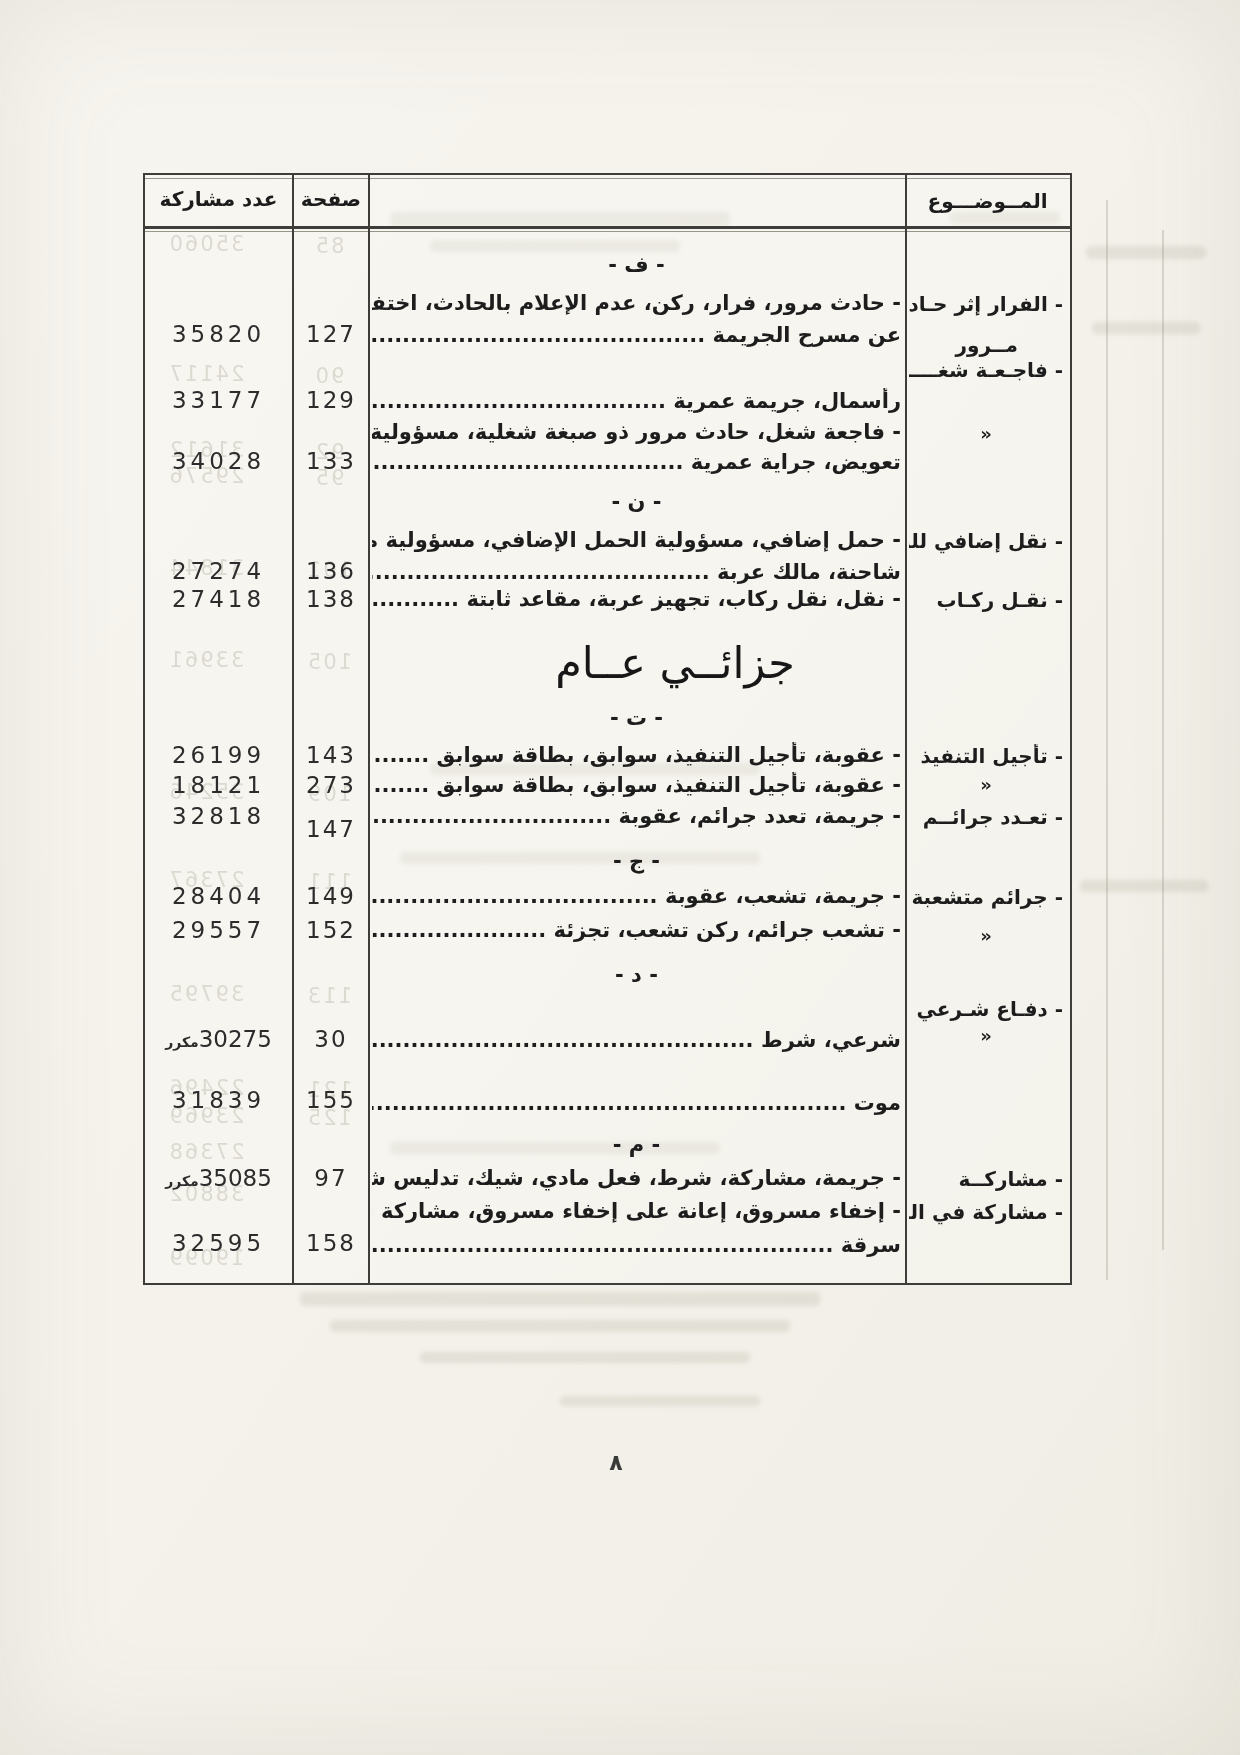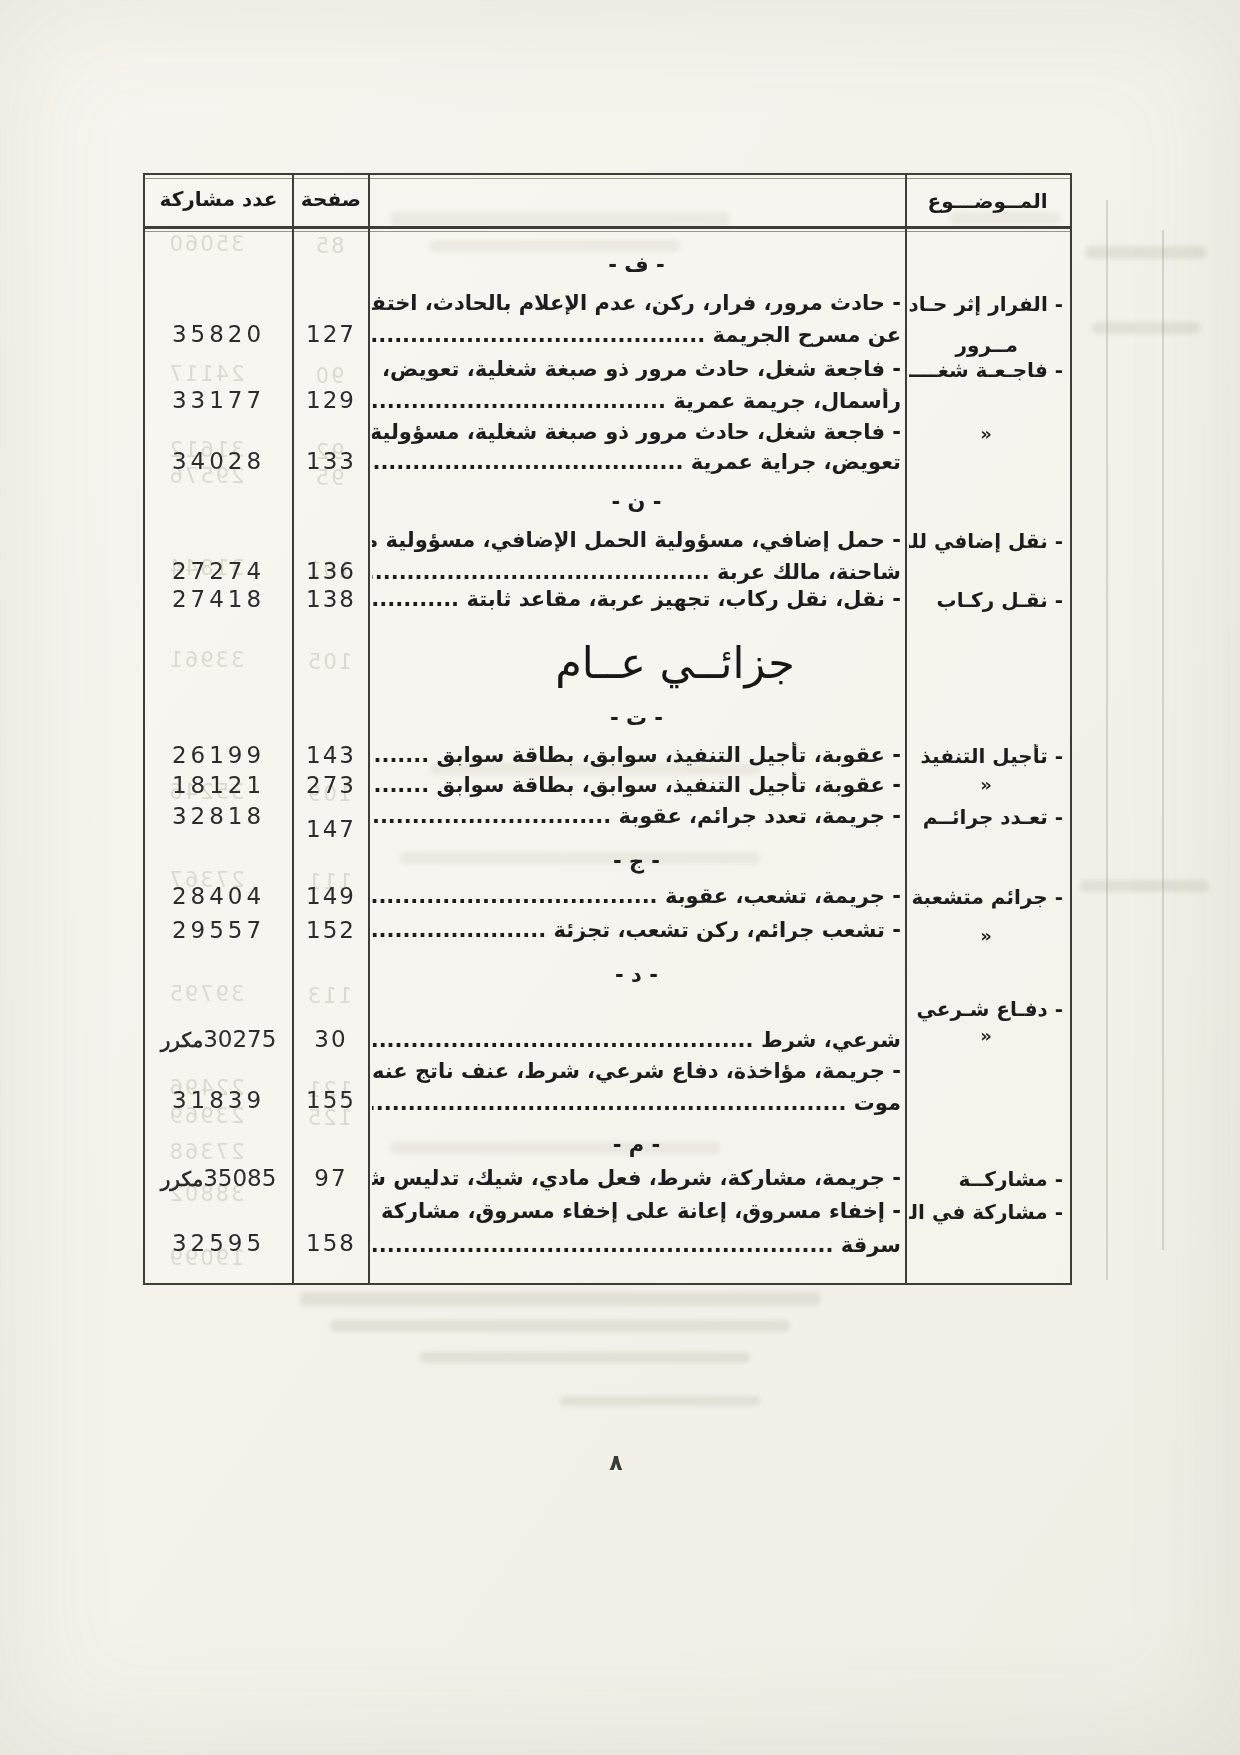--- a/index.html
+++ b/index.html
@@ -17,21 +17,21 @@
   .header-sep2{position:absolute;left:0;right:0;top:56px;height:1px;background:#9a958a;}
   .vline{position:absolute;top:0;bottom:0;width:2px;background:#3f3d3a;}
   .v1{left:147px}.v2{left:223px}.v3{left:760px}
   
   .cell{position:absolute;white-space:nowrap;overflow:hidden;line-height:1.25;}
   .hdr{font-size:20px;font-weight:bold;direction:rtl;color:#1c1c1c;}
   .h-dec{left:0;width:147px;text-align:center;top:12px;}
   .h-pg{left:149px;width:74px;text-align:center;top:12px;}
   .h-sj{left:762px;width:161px;text-align:center;top:14px;}
   .dec{left:0;width:147px;text-align:center;font-size:23px;letter-spacing:4px;color:#2c2c2c;direction:rtl;}
-  .dec .suffix{font-size:20px;letter-spacing:0;font-weight:bold;font-family:Liberation Serif, serif;}
+  .dec .suffix{font-size:14px;letter-spacing:0;font-weight:bold;}
   .pg{left:149px;width:74px;text-align:center;font-size:23px;letter-spacing:2px;color:#2c2c2c;}
   .ct{left:227px;width:529px;direction:rtl;text-align:right;font-size:21px;font-weight:bold;color:#1d1d1d;}
   .sj{left:764px;width:157px;direction:rtl;text-align:right;font-size:20px;font-weight:bold;color:#1d1d1d;
       padding-right:3px;box-sizing:border-box;}
   .sj.indent{padding-right:48px;}
   .sj.ditto{padding-right:74px;font-size:18px;}
   .sec{left:227px;width:529px;text-align:center;font-size:21px;font-weight:bold;direction:rtl;color:#1d1d1d;}
   .big-heading{left:320px;width:420px;text-align:center;font-size:43px;font-weight:normal;direction:rtl;
                color:#171717;letter-spacing:1px;}
   .pagenum{position:absolute;left:596px;top:1450px;width:40px;text-align:center;
@@ -107,21 +107,20 @@
     <div class="cell sec" style="top:77px">- ف -</div>
 
     <div class="cell sj" style="top:117px">- الفرار إثر حـادث</div>
     <div class="cell sj indent" style="top:158px">مــرور</div>
     <div class="cell ct" style="top:115px">- حادث مرور، فرار، ركن، عدم الإعلام بالحادث، اختفاء</div>
     <div class="cell ct" style="top:147px">عن مسرح الجريمة ..........................................................</div>
     <div class="cell pg" style="top:145px">127</div>
     <div class="cell dec" style="top:145px">35820</div>
 
     <div class="cell sj" style="top:183px">- فاجـعـة شغــــل</div>
-    <div class="cell ct" style="top:181px">- فاجعة شغل، حادث مرور ذو صبغة شغلية، تعويض،</div>
     <div class="cell ct" style="top:213px">رأسمال، جريمة عمرية ......................................................</div>
     <div class="cell pg" style="top:211px">129</div>
     <div class="cell dec" style="top:211px">33177</div>
 
     <div class="cell sj ditto" style="top:248px">«</div>
     <div class="cell ct" style="top:244px">- فاجعة شغل، حادث مرور ذو صبغة شغلية، مسؤولية،</div>
     <div class="cell ct" style="top:274px">تعويض، جراية عمرية ......................................................</div>
     <div class="cell pg" style="top:272px">133</div>
     <div class="cell dec" style="top:272px">34028</div>
 
@@ -170,21 +169,20 @@
     <div class="cell dec" style="top:741px">29557</div>
 
     <div class="cell sec" style="top:787px">- د -</div>
 
     <div class="cell sj" style="top:822px">- دفـاع شـرعي</div>
     <div class="cell sj ditto" style="top:850px">«</div>
     <div class="cell ct" style="top:852px">شرعي،  شرط ...............................................................</div>
     <div class="cell pg" style="top:850px">30</div>
     <div class="cell dec" style="top:850px"><span>30275</span><span class="suffix">مكرر</span></div>
 
-    <div class="cell ct" style="top:883px">- جريمة، مؤاخذة، دفاع شرعي، شرط، عنف ناتج عنه</div>
     <div class="cell ct" style="top:915px">موت .........................................................................</div>
     <div class="cell pg" style="top:911px">155</div>
     <div class="cell dec" style="top:911px">31839</div>
 
     <div class="cell sec" style="top:957px">- م -</div>
 
     <div class="cell sj" style="top:992px">- مشاركــة</div>
     <div class="cell ct" style="top:990px">- جريمة، مشاركة، شرط، فعل مادي، شيك، تدليس شيك</div>
     <div class="cell pg" style="top:989px">97</div>
     <div class="cell dec" style="top:989px"><span>35085</span><span class="suffix">مكرر</span></div>

